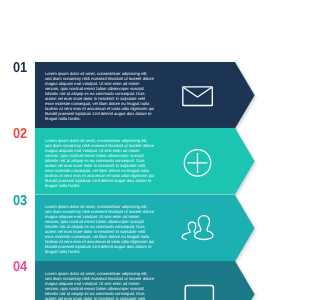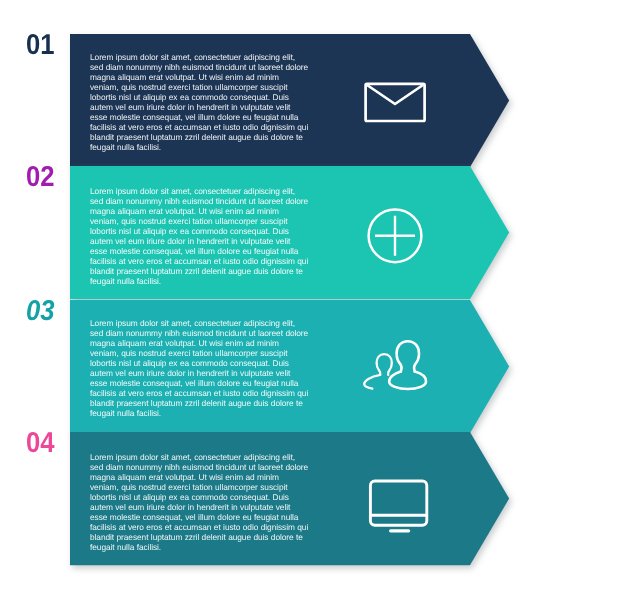--- a/index.html
+++ b/index.html
@@ -1,21 +1,21 @@
 <!DOCTYPE html>
 <html><head>
 <meta charset="utf-8">
 <style>
   html,body{margin:0;padding:0;}
   body{width:300px;height:300px;background:#ffffff;
        -webkit-font-smoothing:antialiased;text-rendering:geometricPrecision;
        font-family:"Liberation Sans",sans-serif;overflow:hidden;}
   .stage{position:relative;width:300px;height:300px;}
 
-  .row{position:absolute;left:0;width:300px;height:66.6px;}
+  .row{position:absolute;left:0;width:300px;height:66.6px;margin-top:45px;}
 
   .band-svg{position:absolute;left:0;top:0;width:300px;height:66.6px;overflow:visible;}
 
   .num{position:absolute;left:13px;top:0px;line-height:1;will-change:transform;}
   .num span{display:inline-block;font-weight:bold;font-size:14.4px;
             font-variant-numeric:proportional-nums;
             transform:scaleX(0.89);transform-origin:left top;}
 
   .txt{position:absolute;left:44.8px;width:109.6px;color:rgba(255,255,255,0.92);
        will-change:transform;transform:translateZ(0);
@@ -48,37 +48,37 @@
         <rect x="1.8" y="1.9" width="29.5" height="18.6" rx="0.6" ry="0.6" fill="none" stroke="#ffffff" stroke-width="1.35"></rect>
         <path d="M2.5 2.5 L16.5 12.0 L30.5 2.5" fill="none" stroke="#ffffff" stroke-width="1.35" stroke-linejoin="round"></path>
       </svg>
     </div>
   </div>
 
   <div class="row" style="top:83.2px">
     <svg class="band-svg" viewBox="0 0 300 66.6" preserveAspectRatio="none">
       <path filter="url(#sh0)" d="M35 0 H235 L254.6 33.3 L235 66.6 H35 Z" fill="#1CC5B2"></path>
     </svg>
-    <div class="num" style="top: -2px; color: #a21caf;">
+    <div class="num" style="top: -2px; color: #ef4444;">
       <span>02</span>
     </div>
     <div class="txt" style="top:9.6px">Lorem ipsum dolor sit amet, consectetuer adipiscing elit, sed diam nonummy nibh euismod tincidunt ut laoreet dolore magna aliquam erat volutpat. Ut wisi enim ad minim veniam, quis nostrud exerci tation ullamcorper suscipit lobortis nisl ut aliquip ex ea commodo consequat. Duis autem vel eum iriure dolor in hendrerit in vulputate velit esse molestie consequat, vel illum dolore eu feugiat nulla facilisis at vero eros et accumsan et iusto odio dignissim qui blandit praesent luptatum zzril delenit augue duis dolore te feugait nulla facilisi.</div>
     <div class="iconwrap" style="left:183px;top:21px;">
       <svg width="29" height="29" viewBox="0 0 29 29">
         <circle cx="14.5" cy="13.9" r="13.2" fill="none" stroke="#ffffff" stroke-width="1.25"></circle>
         <path d="M14.5 3.9 V23.9 M4.5 13.9 H24.5" fill="none" stroke="#ffffff" stroke-width="1.2"></path>
       </svg>
     </div>
   </div>
 
   <div class="row" style="top:149.8px">
     <svg class="band-svg" viewBox="0 0 300 66.6" preserveAspectRatio="none">
       <path filter="url(#sh0)" d="M35 0 H235 L254.6 33.3 L235 66.6 H35 Z" fill="#1BB0B2"></path>
     </svg>
-    <div class="num" style="top: -2px; color: rgb(19, 162, 165); font-style: italic;">
+    <div class="num" style="top: -2px; color: rgb(19, 162, 165);">
       <span>03</span>
     </div>
     <div class="txt" style="top:9.6px">Lorem ipsum dolor sit amet, consectetuer adipiscing elit, sed diam nonummy nibh euismod tincidunt ut laoreet dolore magna aliquam erat volutpat. Ut wisi enim ad minim veniam, quis nostrud exerci tation ullamcorper suscipit lobortis nisl ut aliquip ex ea commodo consequat. Duis autem vel eum iriure dolor in hendrerit in vulputate velit esse molestie consequat, vel illum dolore eu feugiat nulla facilisis at vero eros et accumsan et iusto odio dignissim qui blandit praesent luptatum zzril delenit augue duis dolore te feugait nulla facilisi.</div>
     <div class="iconwrap" style="left:181px;top:19.2px;">
       <svg width="34" height="28" viewBox="0 0 34 28">
         <path d="M13.1 18.4
                  C12.8 17.2 13.2 16.7 13.7 16.1
                  C14.5 15.2 14.9 13.9 14.9 12.5
                  C14.9 9.9 13.5 8.1 11.1 8.1
                  C8.7 8.1 7.3 9.9 7.3 12.5

